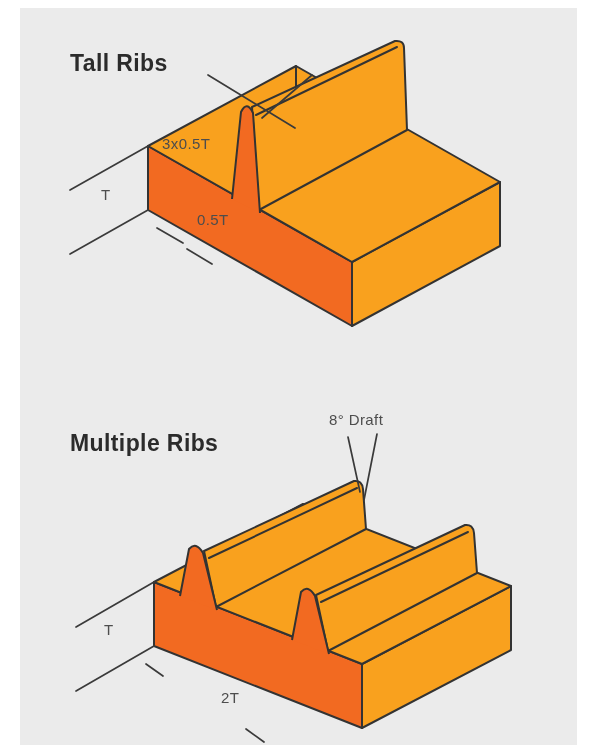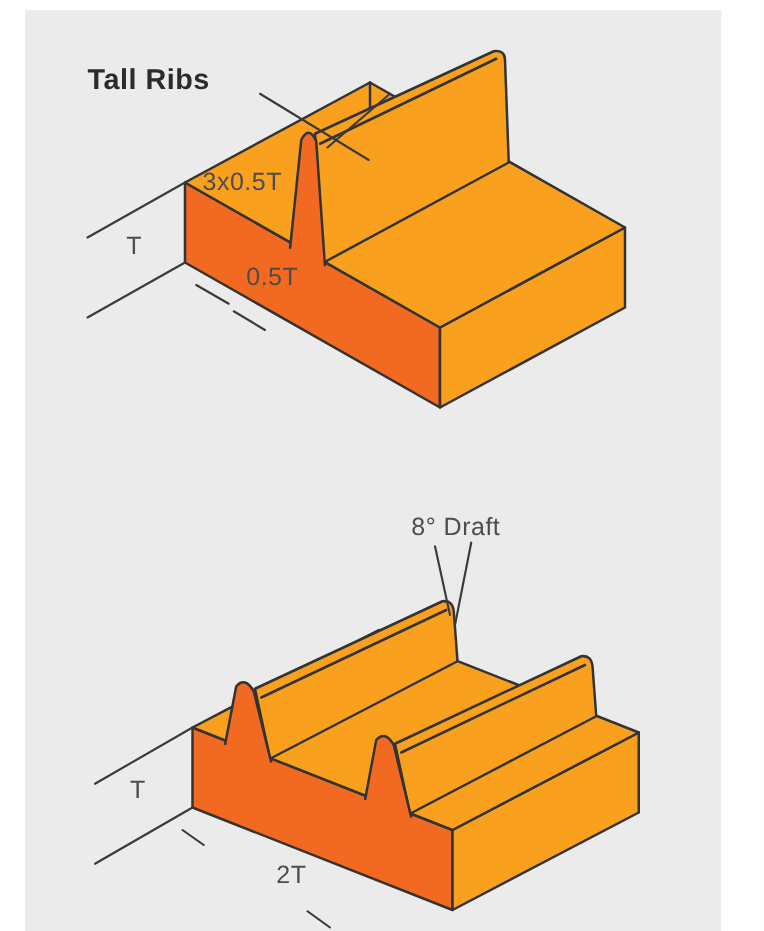--- a/index.html
+++ b/index.html
@@ -6,21 +6,21 @@
   body { font-family:"Liberation Sans", sans-serif; background:#fff; }
   .page { position:relative; width:611px; height:745px; background:var(--page-background,#fff); overflow:hidden; }
   .panel { position:absolute; left:20px; top:8px; width:557px; height:737px; background:var(--panel-background,#ebebeb); }
   svg.diagram { position:absolute; left:0; top:0; width:611px; height:745px; }
   .face-light { fill:var(--light-orange,#F9A11E); stroke:var(--outline,#333); stroke-width:2; stroke-linejoin:round; }
   .face-dark  { fill:var(--dark-orange,#F26A21); stroke:var(--outline,#333); stroke-width:2; stroke-linejoin:round; }
   .edge { stroke:var(--outline,#333); stroke-width:2; fill:none; stroke-linecap:round; }
   .dim-line { stroke:var(--dimension-line,#3a3a3a); stroke-width:1.7; fill:none; stroke-linecap:round; }
   .label { position:absolute; white-space:nowrap; }
   .fig-title { font-size:23px; font-weight:700; color:var(--title-text,#2b2b2b); letter-spacing:0.4px; }
-  .dim-label { font-size:20px; color:var(--dimension-text,#4d4d4d); letter-spacing:0.4px; }
+  .dim-label { font-size:15px; color:var(--dimension-text,#4d4d4d); letter-spacing:0.4px; }
 </style>
 </head>
 <body>
 
 <div class="page">
   <div class="panel"></div>
 
   <svg class="diagram" viewBox="0 0 611 745">
 
     <g>
@@ -58,16 +58,17 @@
       <line class="dim-line" x1="146" y1="664" x2="163" y2="676"></line>
       <line class="dim-line" x1="246" y1="729" x2="264" y2="742"></line>
     </g>
   </svg>
 
   <div class="label fig-title" style="left:70px; top:50px;">Tall Ribs</div>
   <div class="label dim-label" style="left:162px; top:135px;">3x0.5T</div>
   <div class="label dim-label" style="left:101px; top:186px;">T</div>
   <div class="label dim-label" style="left:197px; top:211px;">0.5T</div>
 
+  <div class="label fig-title" style="left:70px; top:430px;">Multiple Ribs</div>
   <div class="label dim-label" style="left:329px; top:411px;">8° Draft</div>
   <div class="label dim-label" style="left:104px; top:621px;">T</div>
   <div class="label dim-label" style="left:221px; top:661px;margin-top:28px;">2T</div>
 </div>
 
 </body></html>

